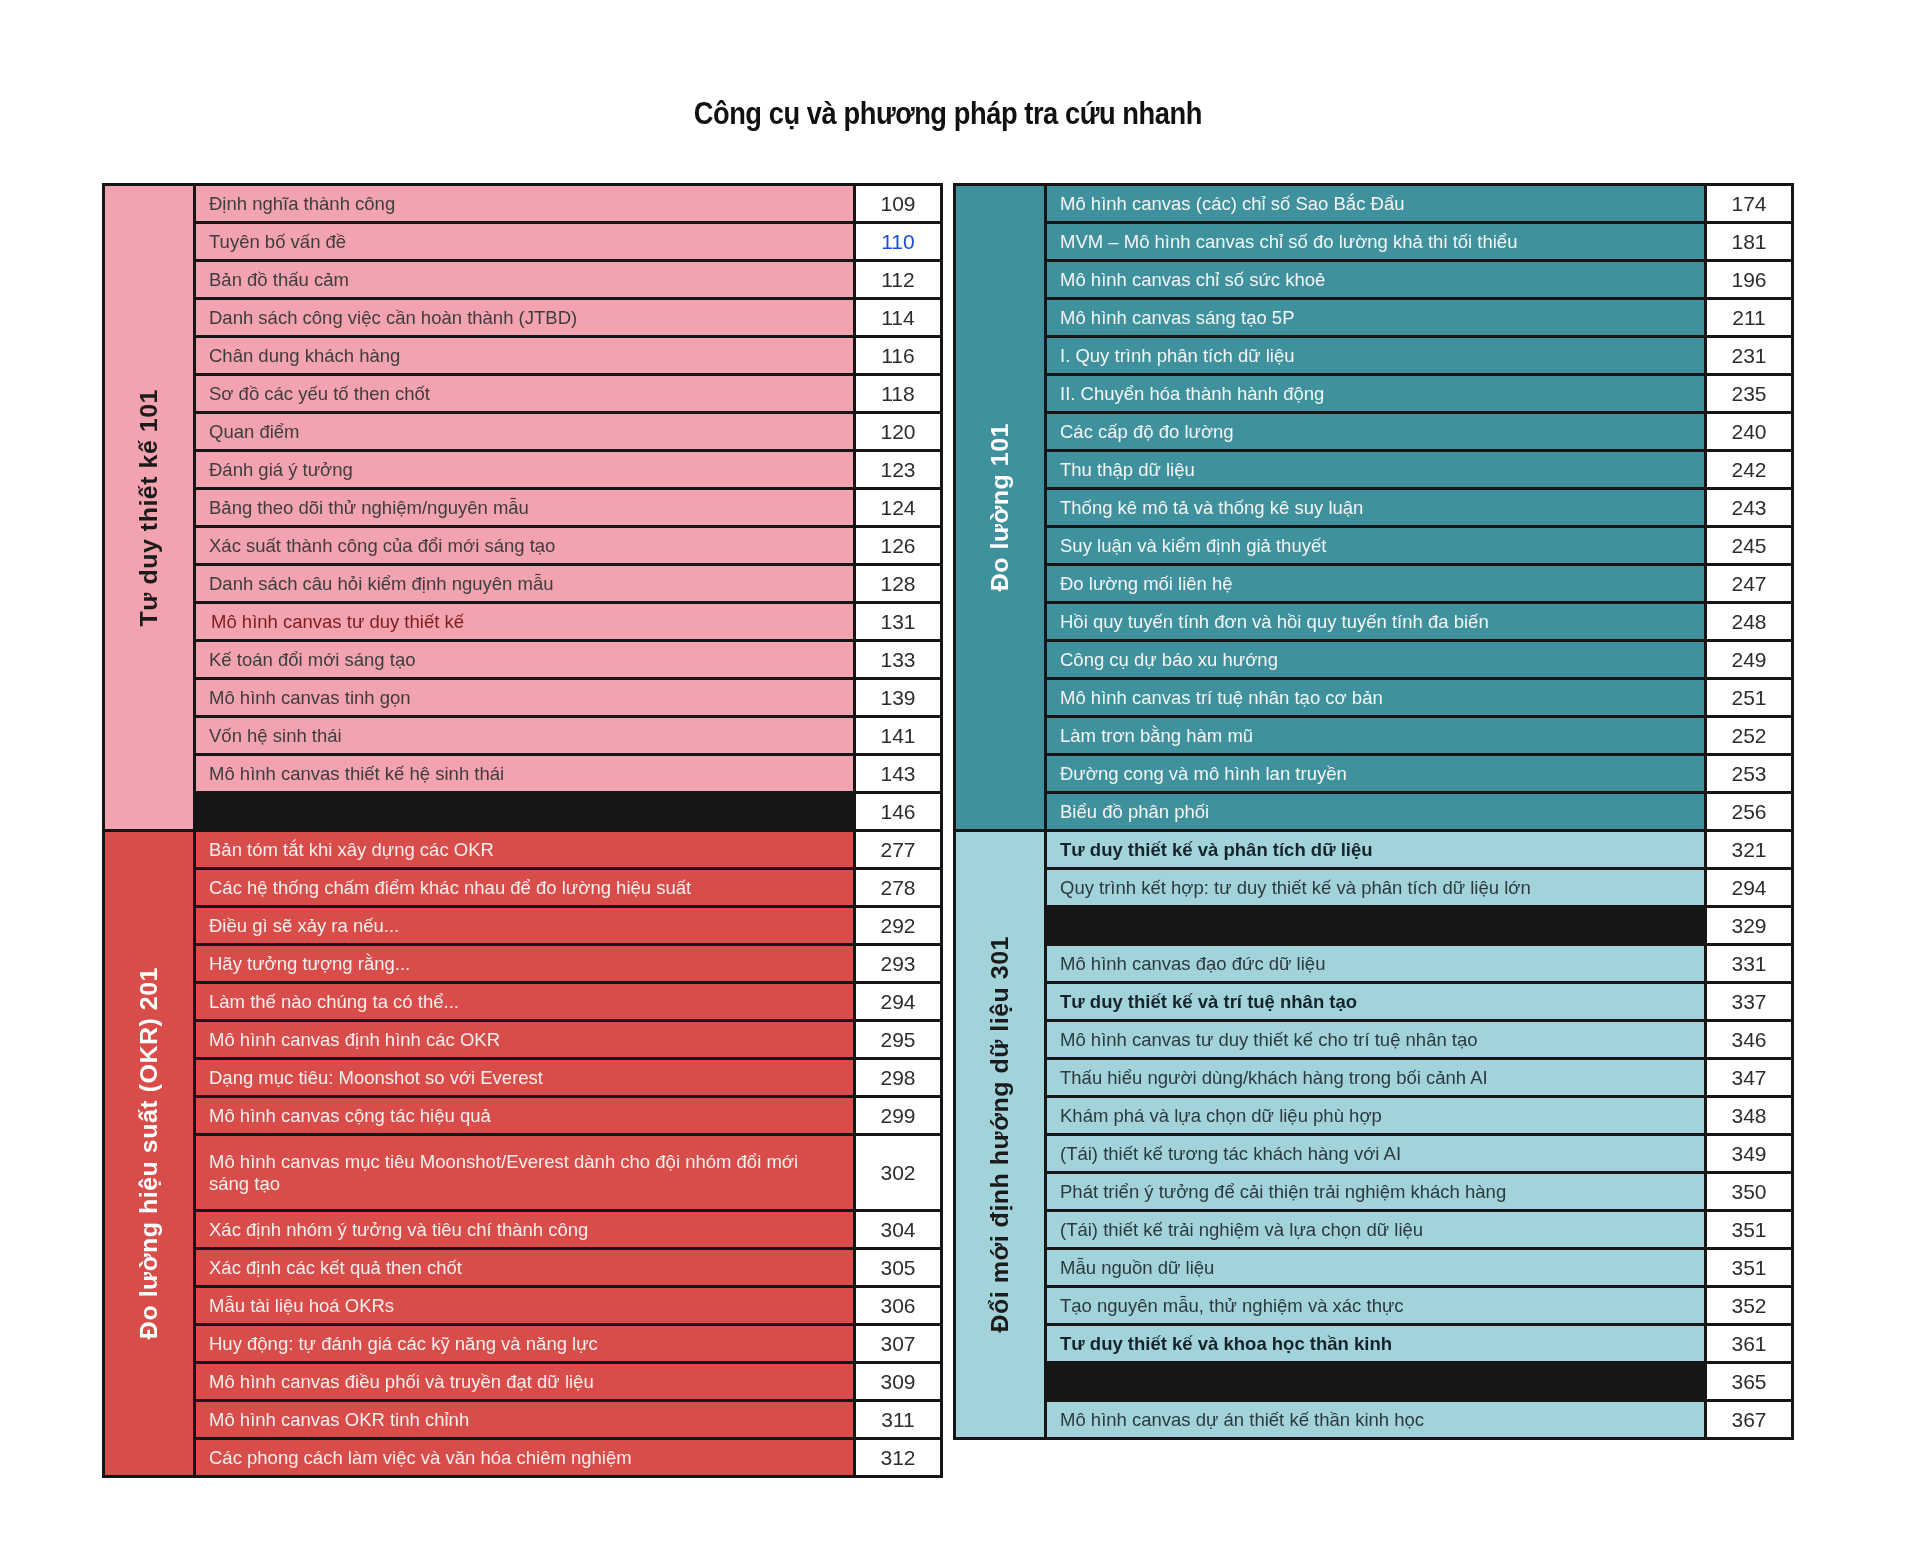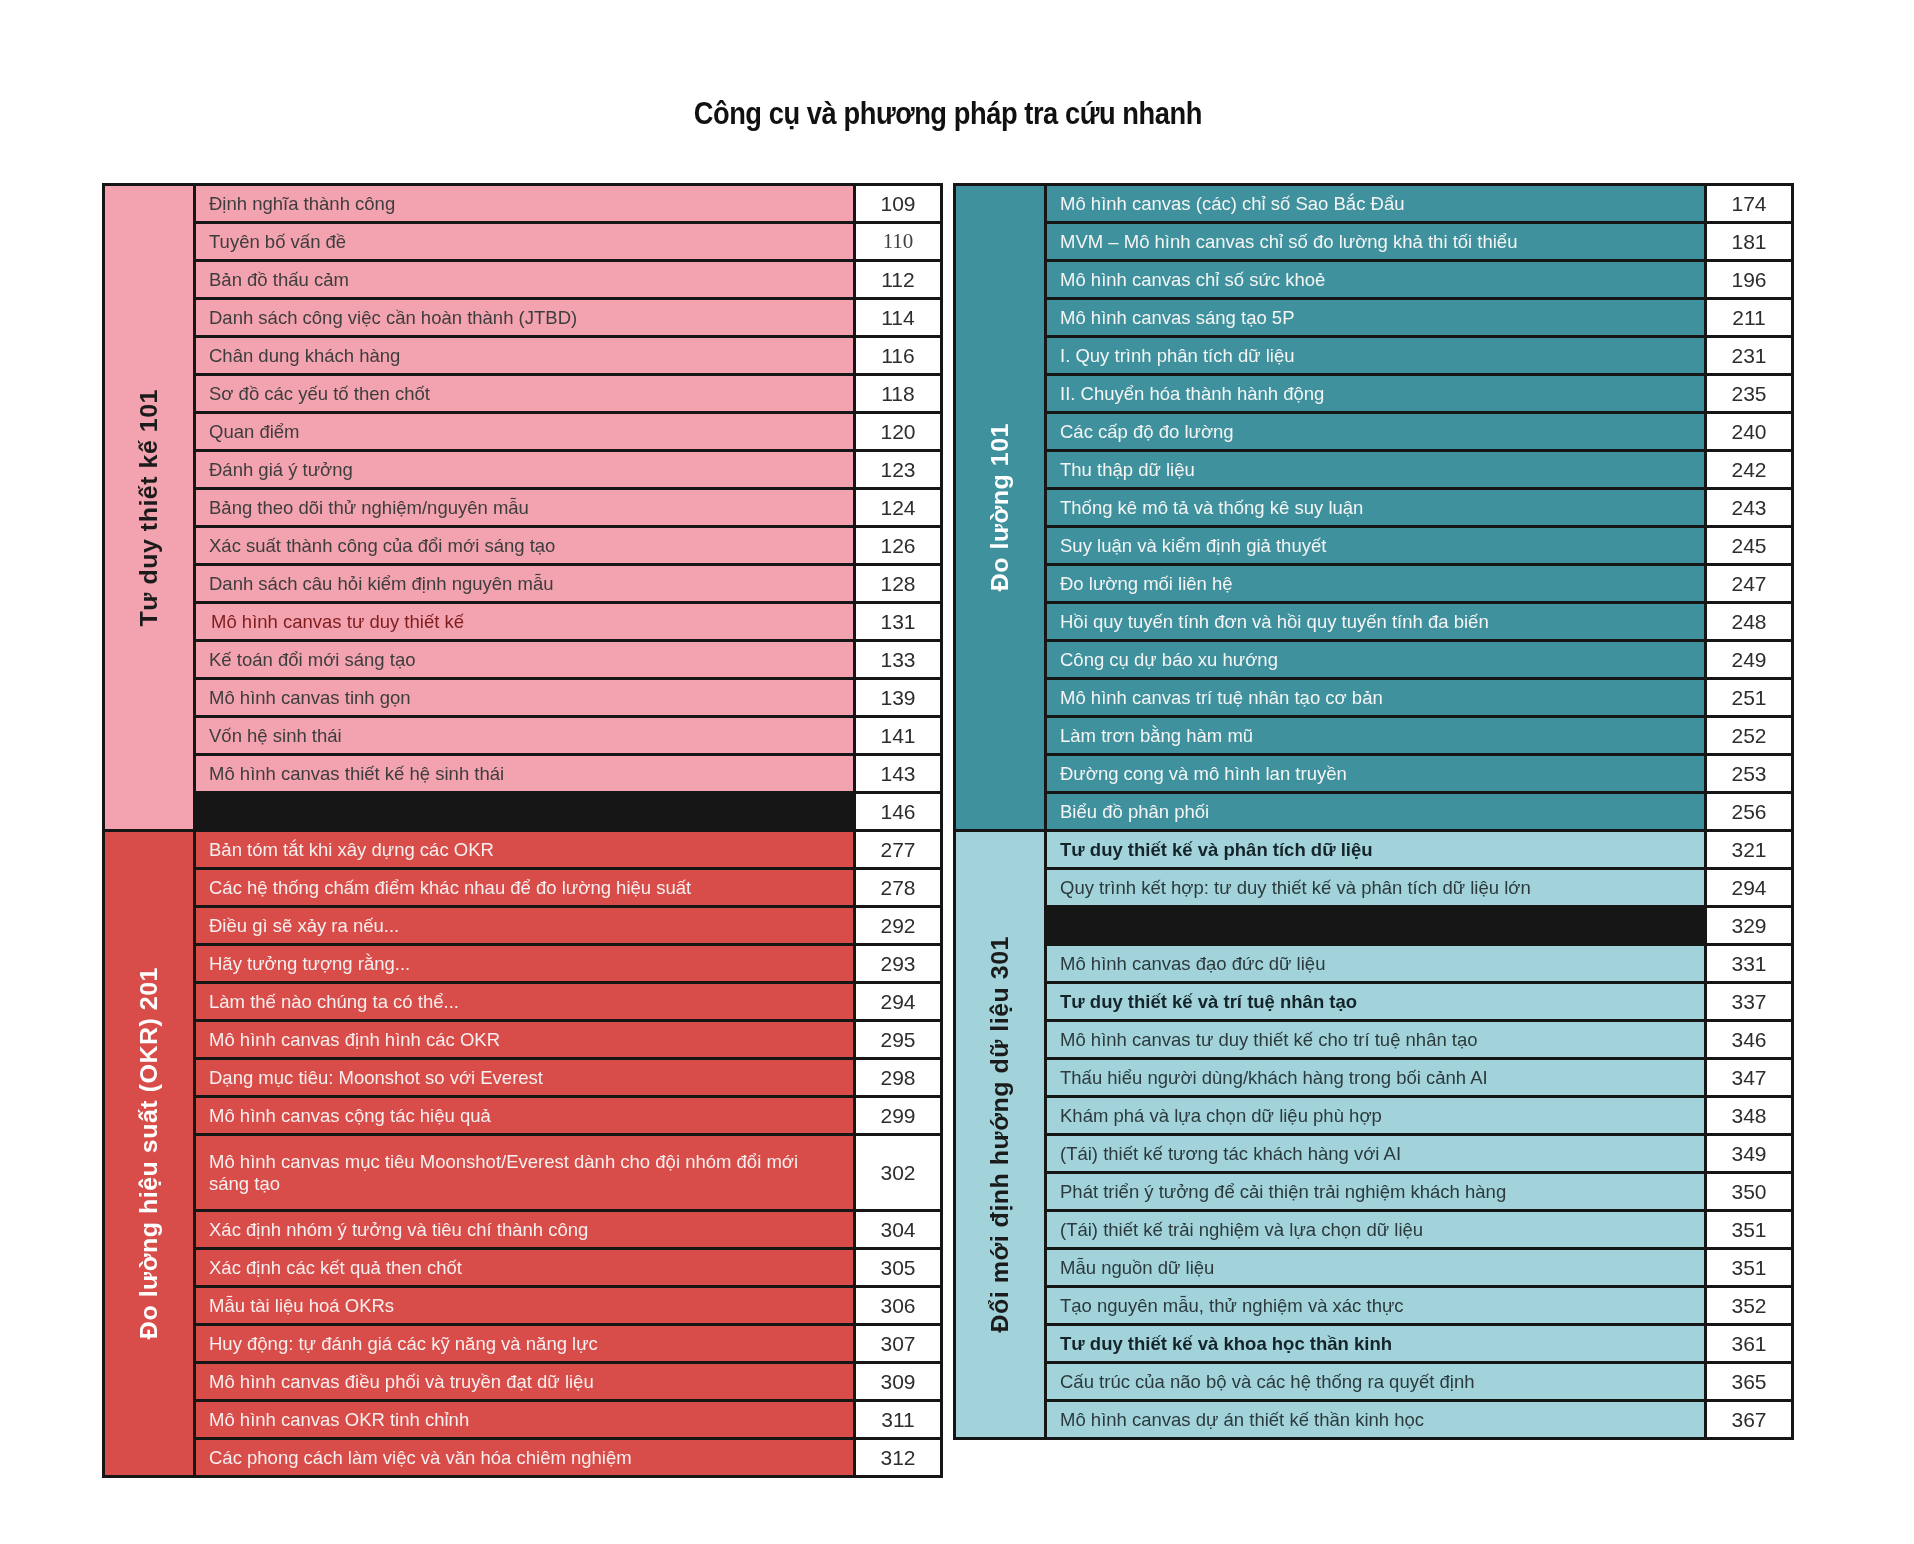--- a/index.html
+++ b/index.html
@@ -62,21 +62,21 @@
         </div>
         <div class="cell" style="grid-area: 1 / 2 / span 1; background: rgb(242, 163, 175); color: rgb(61, 61, 61);">
           <span>Định nghĩa thành công</span>
         </div>
         <div class="num" style="grid-area: 1 / 3 / span 1; background: rgb(255, 255, 255); color: rgb(45, 45, 45);">
           <span>109</span>
         </div>
         <div class="cell" style="grid-area: 2 / 2 / span 1; background: rgb(242, 163, 175); color: rgb(61, 61, 61);">
           <span>Tuyên bố vấn đề</span>
         </div>
-        <div class="num" style="grid-area: 2 / 3 / span 1; background: rgb(255, 255, 255); color: #404040; font-family: Liberation Serif, serif;">
+        <div class="num" style="grid-area: 2 / 3 / span 1; background: rgb(255, 255, 255); color: #1d4ed8;">
           <span>110</span>
         </div>
         <div class="cell" style="grid-area: 3 / 2 / span 1; background: rgb(242, 163, 175); color: rgb(61, 61, 61);">
           <span>Bản đồ thấu cảm</span>
         </div>
         <div class="num" style="grid-area: 3 / 3 / span 1; background: rgb(255, 255, 255); color: rgb(45, 45, 45);">
           <span>112</span>
         </div>
         <div class="cell" style="grid-area: 4 / 2 / span 1; background: rgb(242, 163, 175); color: rgb(61, 61, 61);">
           <span>Danh sách công việc cần hoàn thành (JTBD)</span>
@@ -441,23 +441,20 @@
           <span>Tạo nguyên mẫu, thử nghiệm và xác thực</span>
         </div>
         <div class="num" style="grid-area: 30 / 3 / span 1; background: rgb(255, 255, 255); color: rgb(45, 45, 45);">
           <span>352</span>
         </div>
         <div class="cell" style="grid-area: 31 / 2 / span 1; background: rgb(163, 211, 218); color: rgb(20, 36, 42); font-weight: 700;">
           <span>Tư duy thiết kế và khoa học thần kinh</span>
         </div>
         <div class="num" style="grid-area: 31 / 3 / span 1; background: rgb(255, 255, 255); color: rgb(45, 45, 45);">
           <span>361</span>
-        </div>
-        <div class="cell" style="grid-area: 32 / 2 / span 1; background: rgb(163, 211, 218); color: rgb(43, 58, 61);">
-          <span>Cấu trúc của não bộ và các hệ thống ra quyết định</span>
         </div>
         <div class="num" style="grid-area: 32 / 3 / span 1; background: rgb(255, 255, 255); color: rgb(45, 45, 45);">
           <span>365</span>
         </div>
         <div class="cell" style="grid-area: 33 / 2 / span 1; background: rgb(163, 211, 218); color: rgb(43, 58, 61);">
           <span>Mô hình canvas dự án thiết kế thần kinh học</span>
         </div>
         <div class="num" style="grid-area: 33 / 3 / span 1; background: rgb(255, 255, 255); color: rgb(45, 45, 45);">
           <span>367</span>
         </div>

